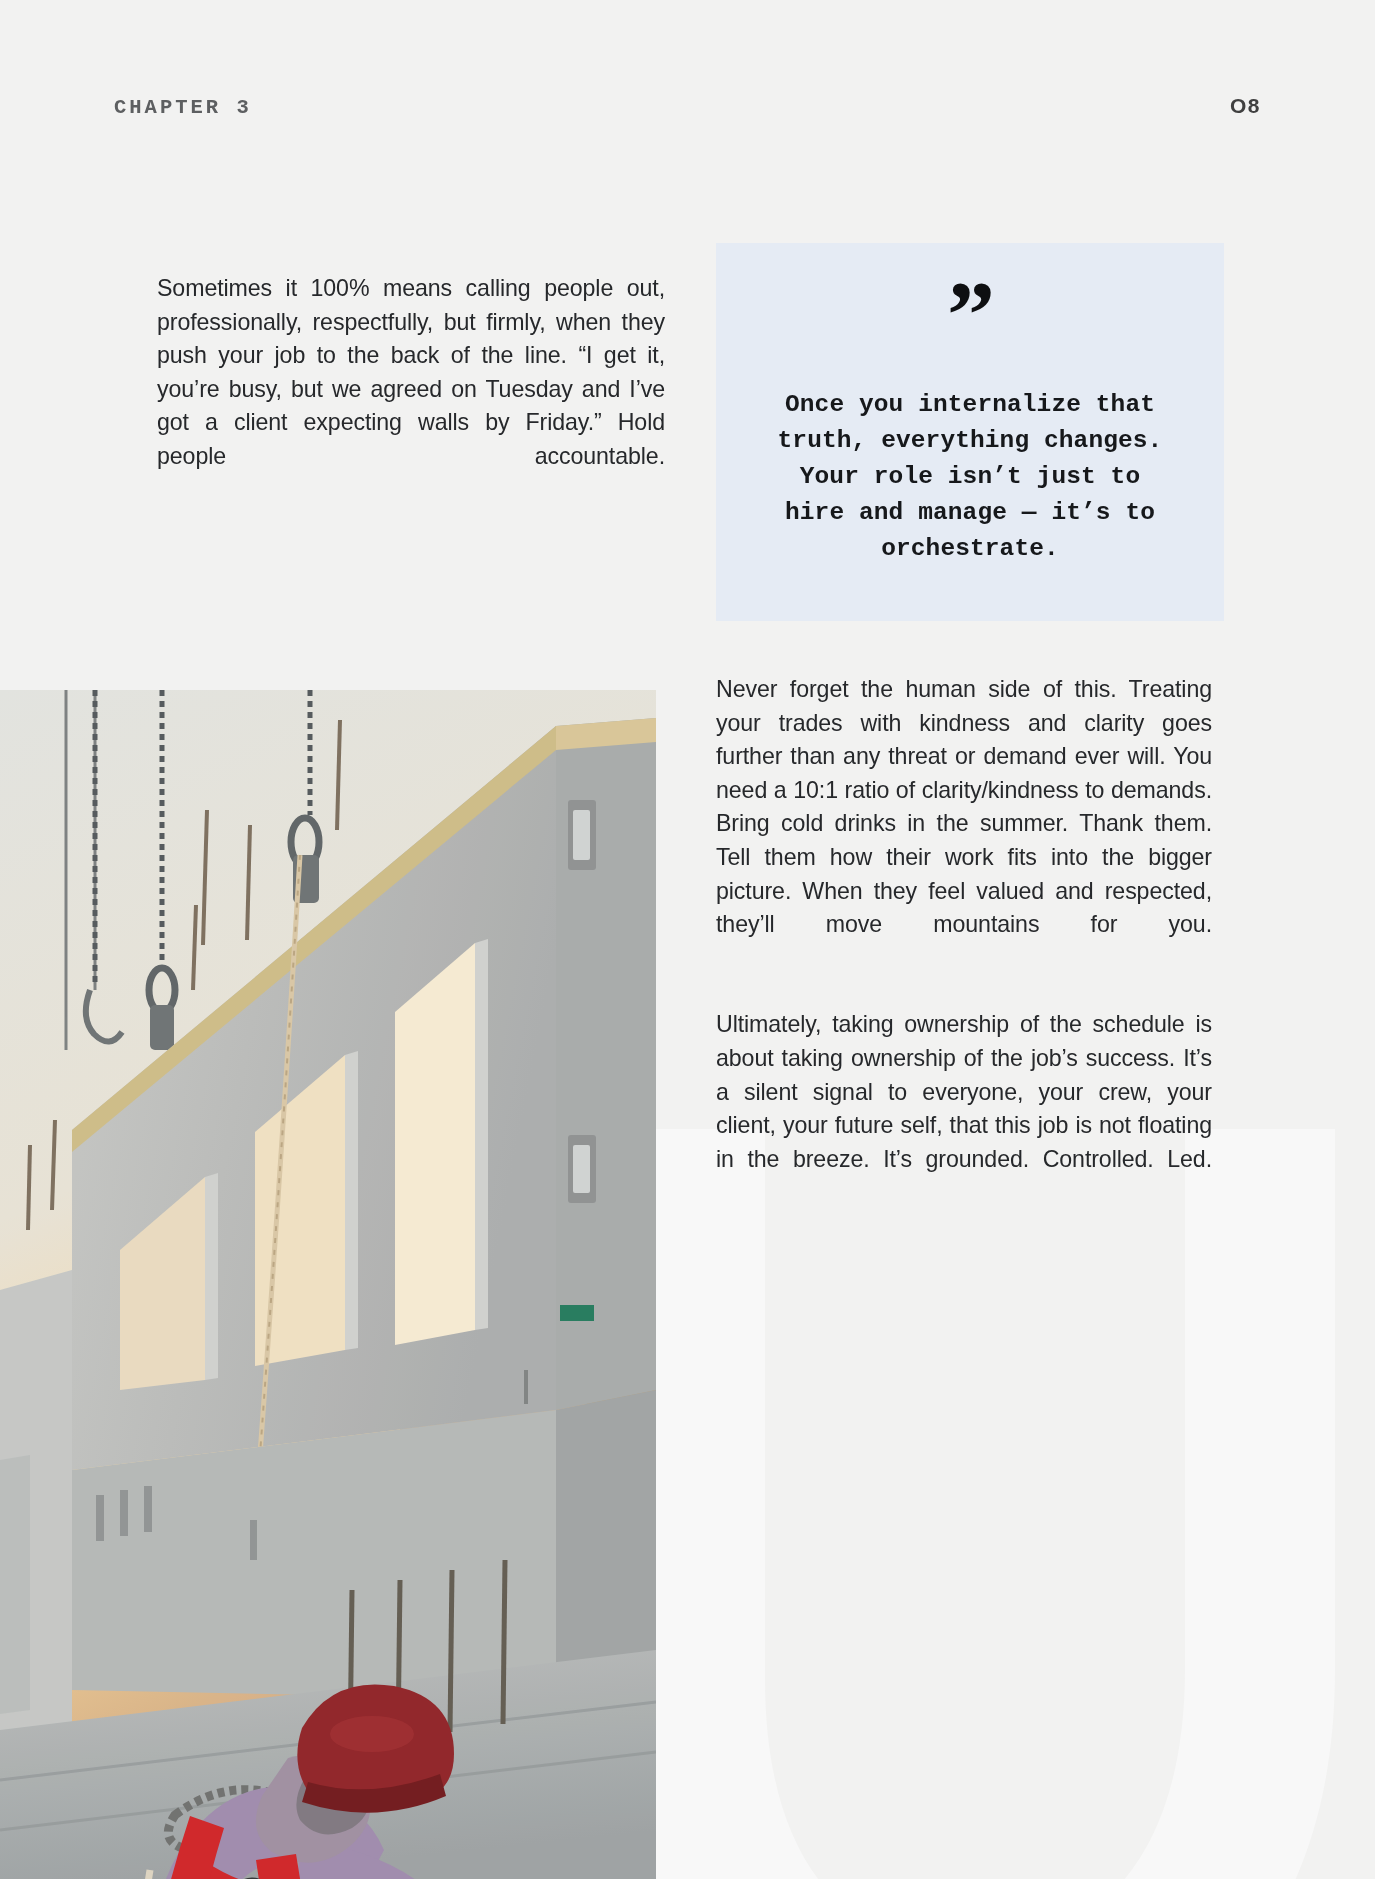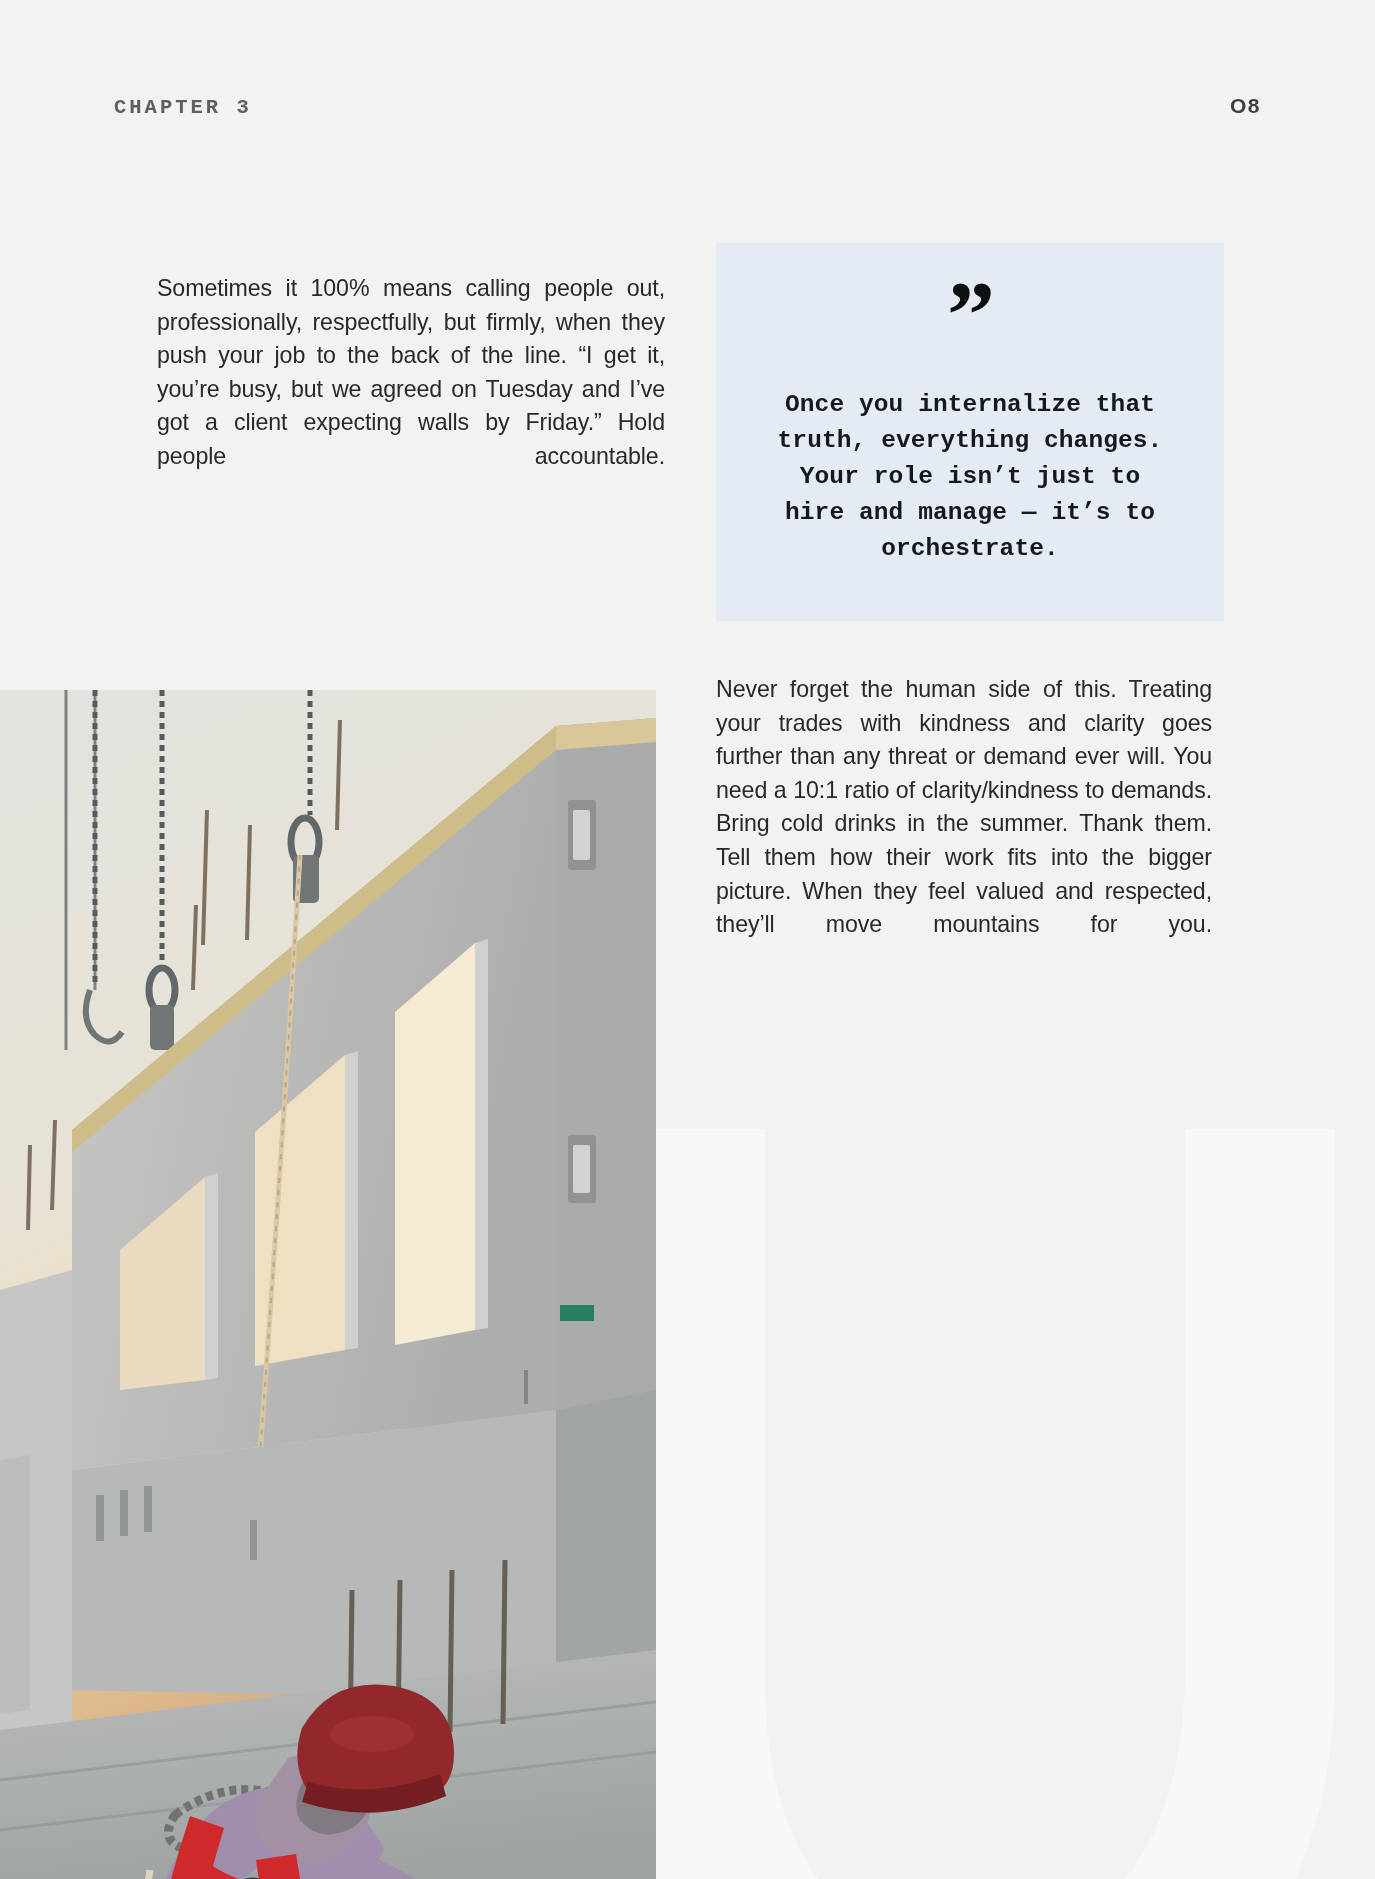--- a/index.html
+++ b/index.html
@@ -151,20 +151,21 @@
   </div>
 
   <div class="col-right">
 
     <div class="pullquote">
       <span class="pq-mark">”</span>
       <div class="pq-text">Once you internalize that truth, everything changes. Your role isn’t just to hire and manage — it’s to orchestrate.</div>
     </div>
 
     <p class="body-par">Never forget the human side of this. Treating your trades with kindness and clarity goes further than any threat or demand ever will. You need a 10:1 ratio of clarity/kindness to demands. Bring cold drinks in the summer. Thank them. Tell them how their work fits into the bigger picture. When they feel valued and respected, they’ll move mountains for you.</p>
+    <p class="body-par">Ultimately, taking ownership of the schedule is about taking ownership of the job’s success. It’s a silent signal to everyone, your crew, your client, your future self,  that this job is not floating in the breeze. It’s grounded. Controlled. Led.</p>
   </div>
 
   <div class="photo">
     <svg viewBox="0 0 656 1189" xmlns="http://www.w3.org/2000/svg" preserveAspectRatio="xMidYMid slice" aria-hidden="true">
       <defs>
         <linearGradient id="sky" x1="0" y1="0" x2="0.25" y2="1">
           <stop offset="0%" stop-color="#e2e5e4"></stop>
           <stop offset="42%" stop-color="#e7e4da"></stop>
           <stop offset="62%" stop-color="#f0dcb6"></stop>
           <stop offset="76%" stop-color="#e9c896"></stop>

